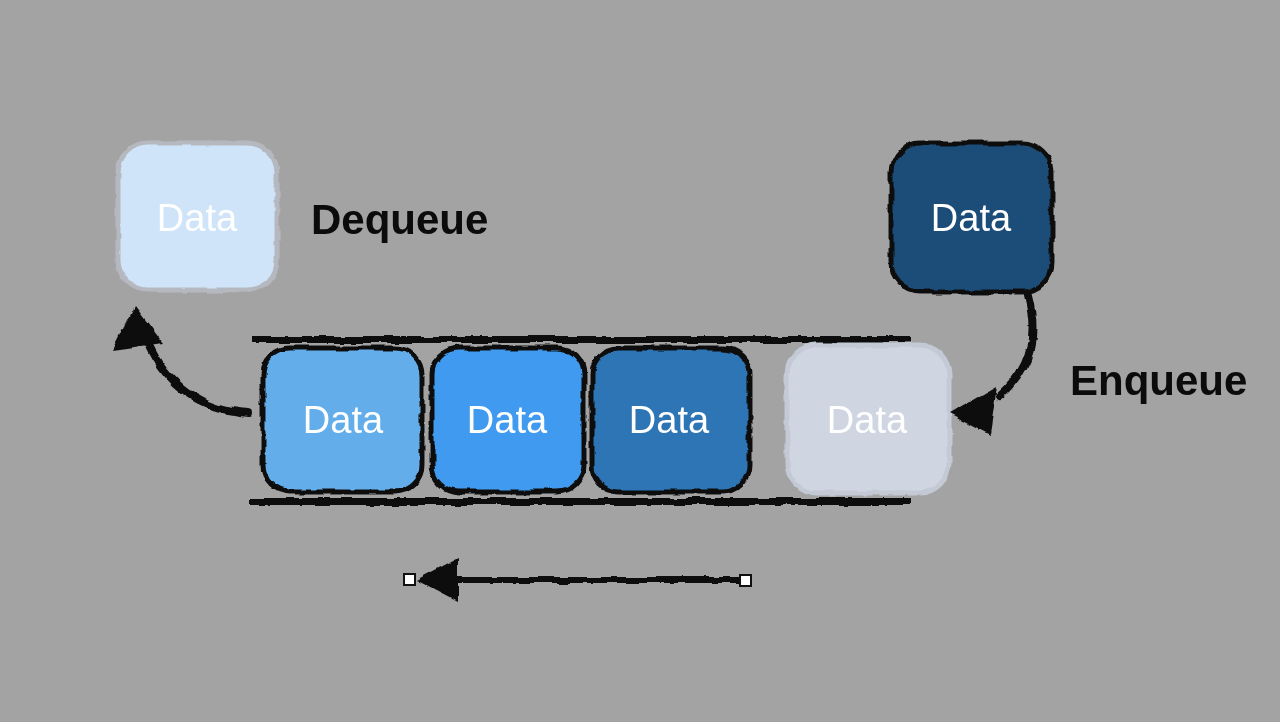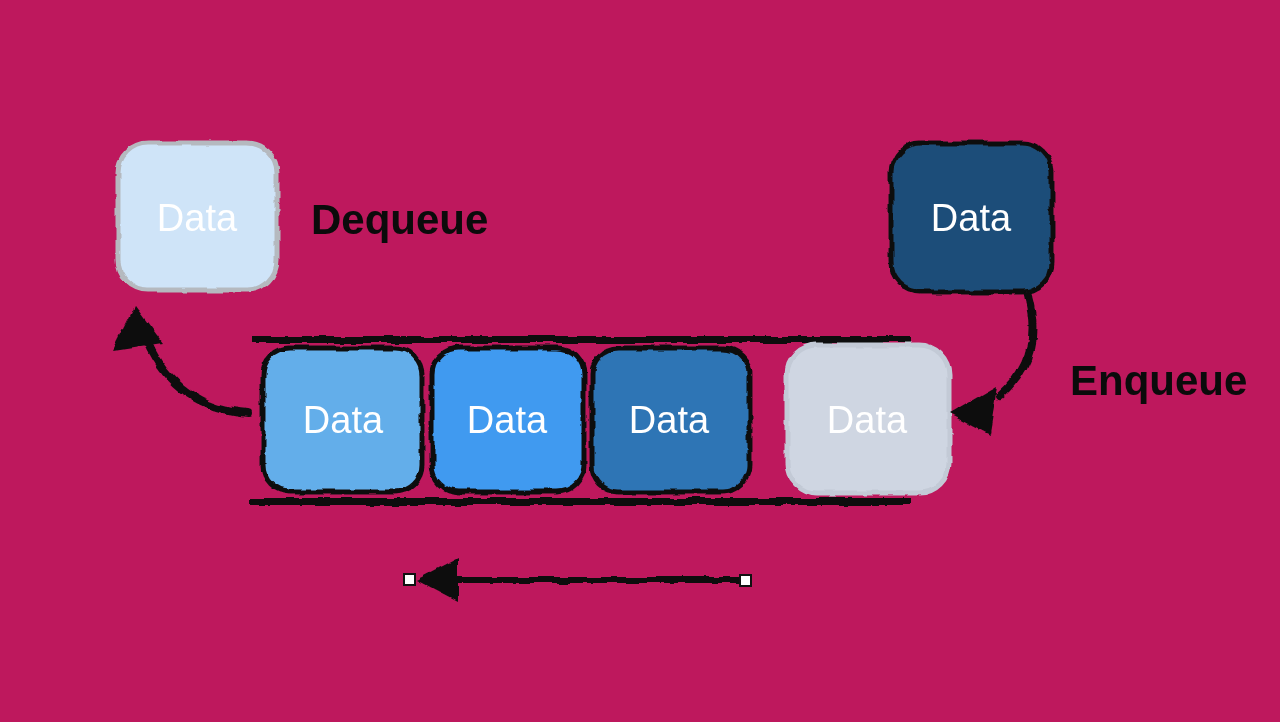--- a/index.html
+++ b/index.html
@@ -1,20 +1,20 @@
 <!DOCTYPE html>
 <html><head>
 <meta charset="utf-8">
 <style>
   html, body { margin: 0; padding: 0; background: #ffffff; }
   .stage {
     position: relative;
     width: 1280px;
     height: 722px;
-    background: #be185d;
+    background: #a3a3a3;
     overflow: hidden;
     font-family: "Liberation Sans", sans-serif;
   }
   svg { display: block; }
   text { font-family: "Liberation Sans", sans-serif; }
   .box-label { font-size: 38px; font-weight: 400; }
   .op-label  { font-size: 42px; font-weight: 700; }
 </style>
 </head>
 <body>

